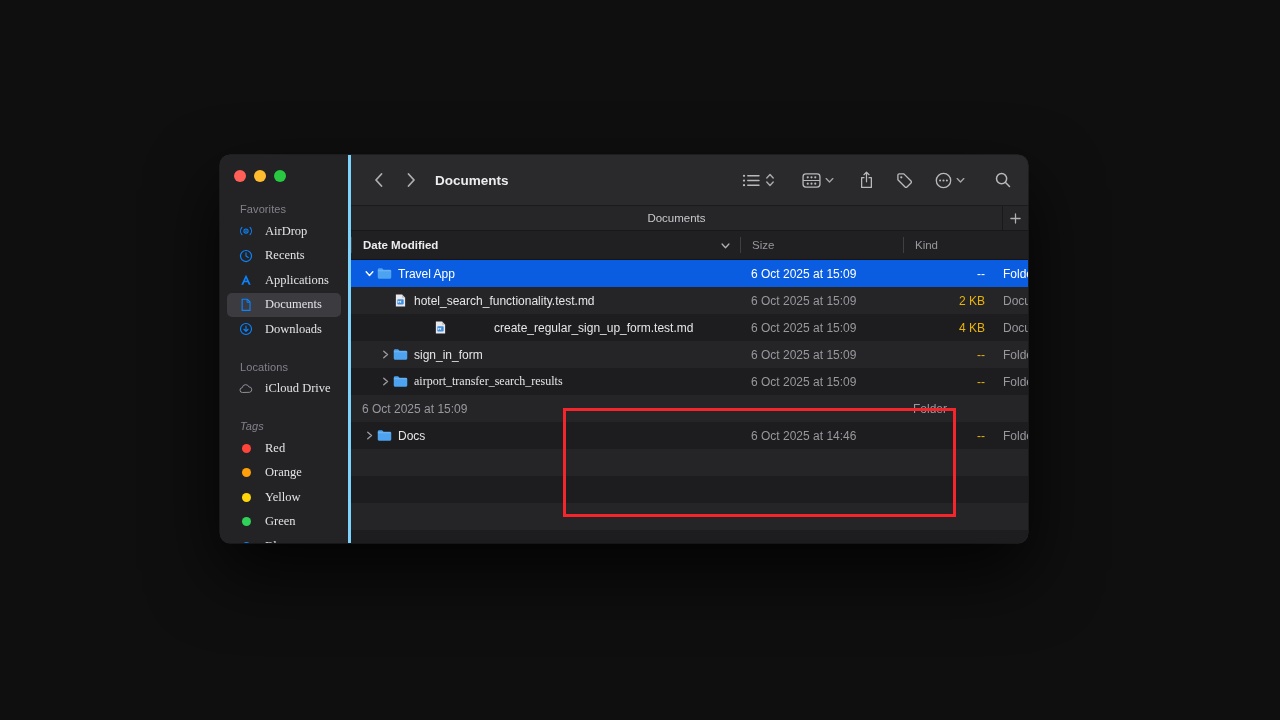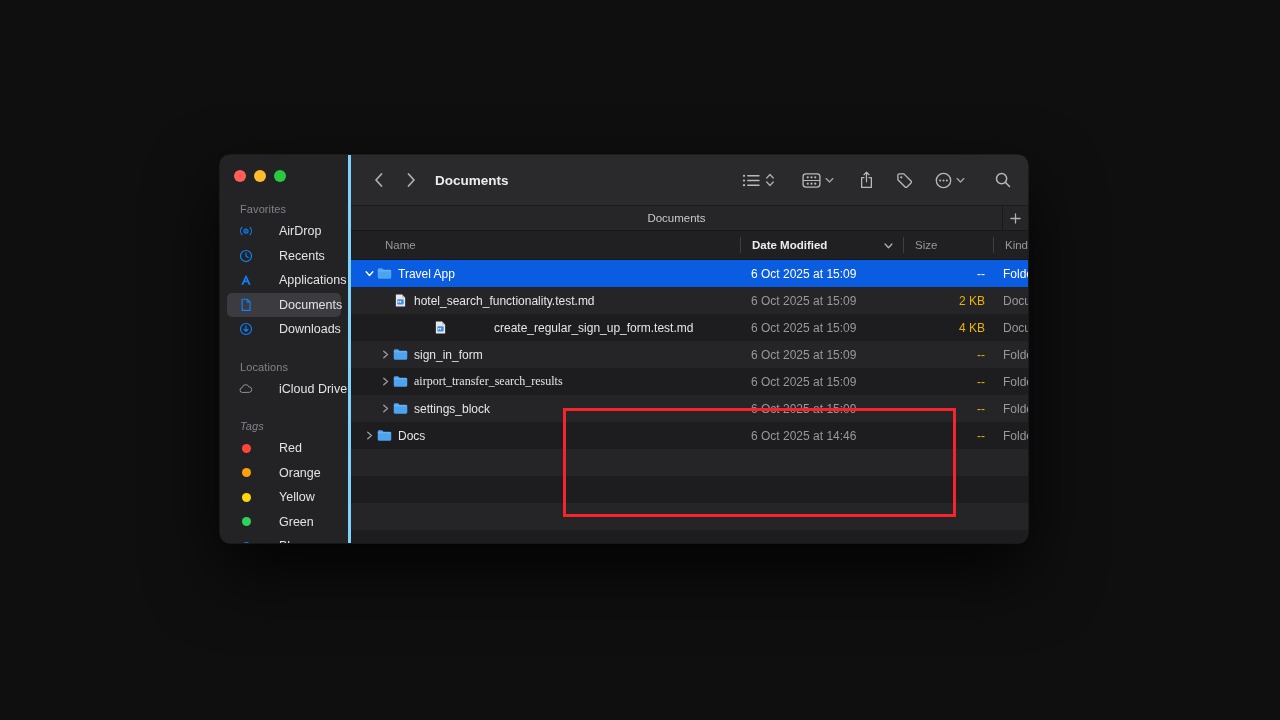--- a/index.html
+++ b/index.html
@@ -15,21 +15,21 @@
   .sb-sections{padding-top:12px;}
   .sb-title{font-size:11px;color:#82828a;padding:9px 0 4px 20px;letter-spacing:.1px;}
   .sb-item{height:24.5px;display:flex;align-items:center;margin:0 7px;border-radius:5px;
     padding-left:11px;color:#e3e3e6;font-size:12.5px;cursor:default;}
   .sb-item.sel{background:#3b3b40;}
   .sb-ic{width:16px;height:16px;display:flex;align-items:center;justify-content:center;
     color:#0a84ff;flex:none;}
   .sb-ic svg{width:14px;height:14px;}
   .sb-ic.gray{color:#98989d;}
   .sb-dot{width:9px;height:9px;border-radius:50%;margin:0 3.5px;}
-  .sb-label{margin-left:25px;white-space:nowrap;}
+  .sb-label{margin-left:11px;white-space:nowrap;font-family:Liberation Serif, serif;}
   
   .content{flex:1;display:flex;flex-direction:column;min-width:0;background:#1e1e20;}
   .toolbar{height:50px;flex:none;background:#2a2a2c;display:flex;align-items:center;color:#b9b9bd;}
   .nav-btn{width:22px;height:22px;display:flex;align-items:center;justify-content:center;color:#aeaeb2;}
   .nav-btn svg{width:11px;height:16px;}
   .tb-title{font-size:13.5px;font-weight:bold;color:#ededf0;margin-left:13px;}
   .tb-right{margin-left:auto;display:flex;align-items:center;padding-right:17px;}
   .tb-btn{display:flex;align-items:center;color:#b9b9bd;}
   .tb-btn svg{display:block;}
   .tb-car{margin-left:4px;color:#a6a6aa;}
@@ -269,21 +269,20 @@
       <div class="tabbar">
         <div class="tab">Documents</div>
         <div class="newtab">
           <svg width="11" height="11" viewBox="0 0 12 12">
               <path d="M6 1 V11 M1 6 H11" stroke="currentColor" stroke-width="1.4" stroke-linecap="round"></path>
             </svg>
         </div>
       </div>
 
       <div class="colheader">
-        <div class="ch first">Name</div>
         <div class="ch div sorted">
           <span>Date Modified</span>
           <span class="sortcar">
             <svg width="9" height="6" viewBox="0 0 10 7">
                 <path d="M1 1.2 L5 5.6 L9 1.2" fill="none" stroke="currentColor" stroke-width="1.5" stroke-linecap="round" stroke-linejoin="round"></path>
               </svg>
           </span>
         </div>
         <div class="ch div">Size</div>
         <div class="ch div">Kind</div>
@@ -375,34 +374,20 @@
                   <path d="M.8 3.6 H15.2" stroke="rgba(255,255,255,.35)" stroke-width=".7"></path>
                 </svg>
               </span>
               <span class="nm">airport_transfer_search_results</span>
             </div>
             <div class="cell c-date">6 Oct 2025 at 15:09</div>
             <div class="cell c-size">--</div>
             <div class="cell c-kind">Folder</div>
           </div>
           <div class="row light">
-            <div class="cell c-name" style="padding-left: 28px;">
-              <span class="disc">
-                <svg width="7" height="9" viewBox="0 0 8 10">
-                  <path d="M2 1.2 L6.3 5 L2 8.8" fill="none" stroke="currentColor" stroke-width="1.6" stroke-linecap="round" stroke-linejoin="round"></path>
-                </svg>
-              </span>
-              <span class="fic">
-                <svg viewBox="0 0 16 13">
-                  <path d="M.8 2.4 C.8 1.5 1.5.8 2.4.8 h3 l1.6 1.7 h6.6 c.9 0 1.6.7 1.6 1.6 v6.5 c0 .9-.7 1.6-1.6 1.6 H2.4 C1.5 12.2.8 11.5.8 10.6 Z" fill="#4da3f0"></path>
-                  <path d="M.8 3.6 H15.2" stroke="rgba(255,255,255,.35)" stroke-width=".7"></path>
-                </svg>
-              </span>
-              <span class="nm">settings_block</span>
-            </div>
             <div class="cell c-date">6 Oct 2025 at 15:09</div>
             <div class="cell c-size">--</div>
             <div class="cell c-kind">Folder</div>
           </div>
           <div class="row dark">
             <div class="cell c-name" style="padding-left: 12px;">
               <span class="disc">
                 <svg width="7" height="9" viewBox="0 0 8 10">
                   <path d="M2 1.2 L6.3 5 L2 8.8" fill="none" stroke="currentColor" stroke-width="1.6" stroke-linecap="round" stroke-linejoin="round"></path>
                 </svg>

